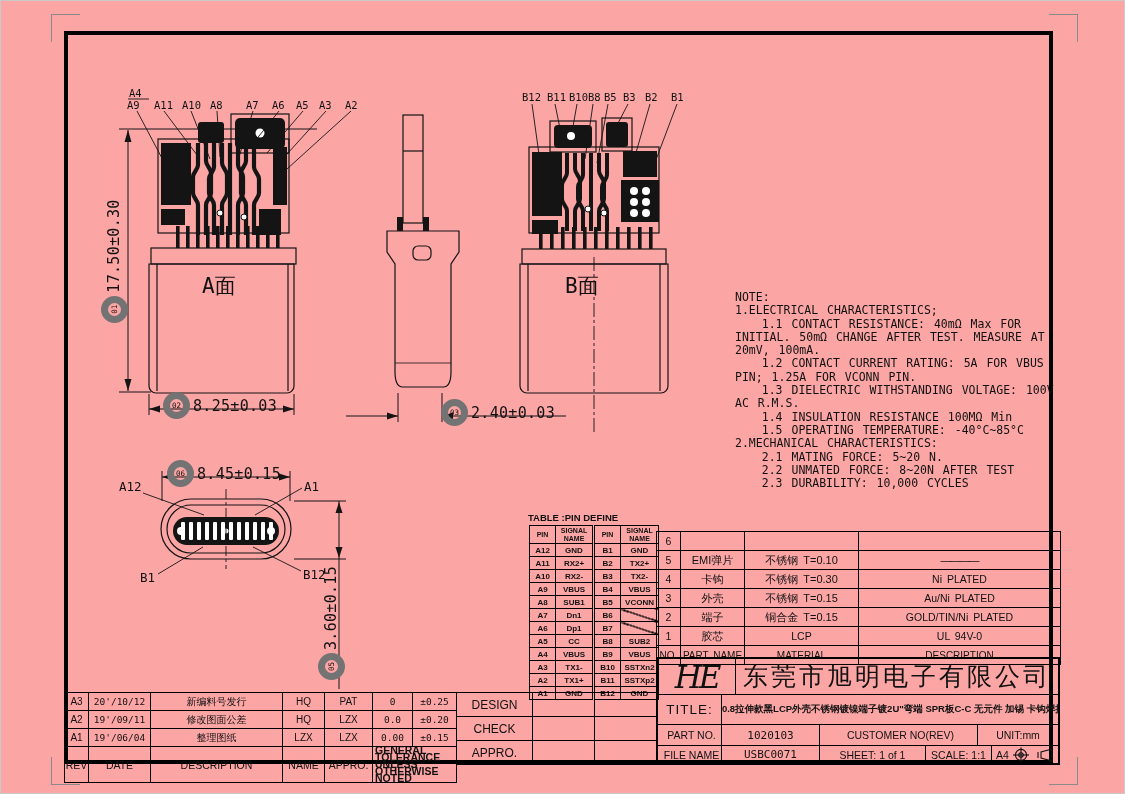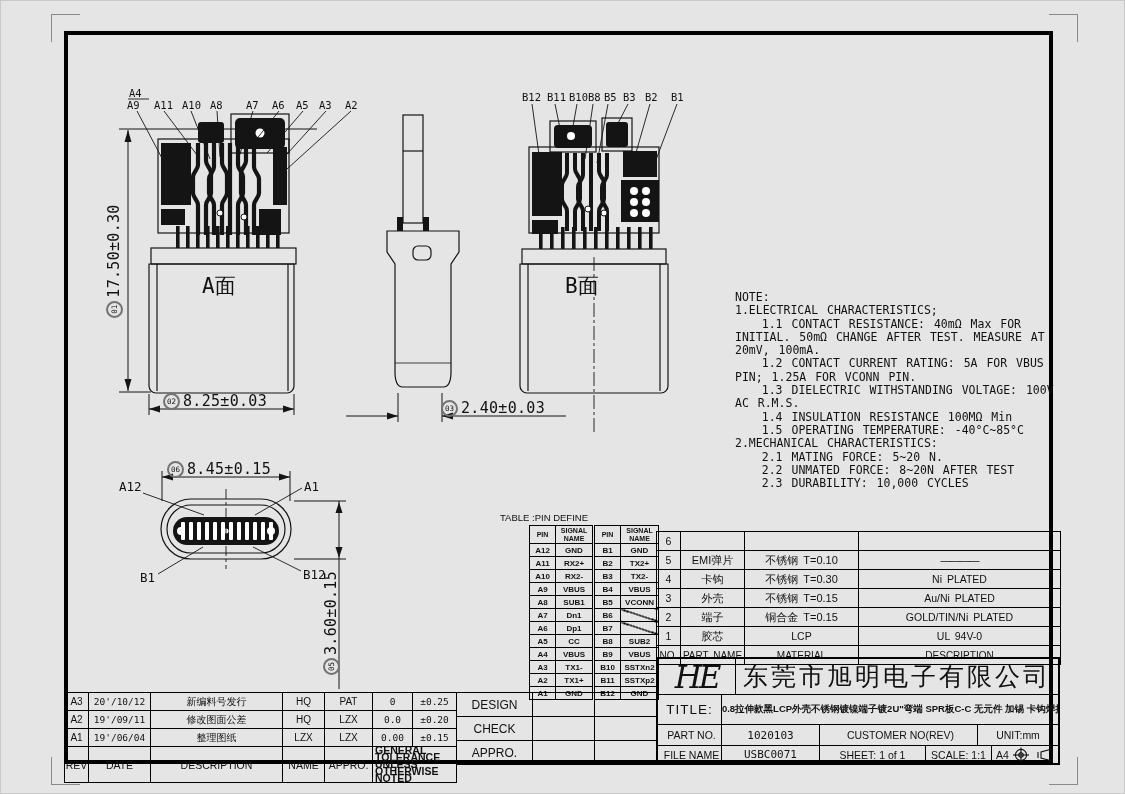--- a/index.html
+++ b/index.html
@@ -1,39 +1,39 @@
 <!DOCTYPE html>
 <html><head>
 <meta charset="utf-8">
 <style>
   html,body{margin:0;padding:0;background:#fff;}
-  .sheet{position:relative;width:1125px;height:794px;background:#e5e5e5;border:1px solid #c9c9c9;box-sizing:border-box;
+  .sheet{position:relative;width:1125px;height:794px;background:#fca5a5;border:1px solid #c9c9c9;box-sizing:border-box;
          font-family:"Liberation Sans",sans-serif;color:#111;overflow:hidden;}
   .frame{position:absolute;left:63px;top:30px;width:989px;height:733px;border:4px solid #000;box-sizing:border-box;}
   .mark{position:absolute;width:28px;height:27px;}
   .mark.tl{left:50px;top:13px;border-left:1.5px solid #8a8a8a;border-top:1.5px solid #8a8a8a;}
   .mark.tr{left:1048px;top:13px;border-right:1.5px solid #8a8a8a;border-top:1.5px solid #8a8a8a;}
   .mark.bl{left:50px;top:756px;border-left:1.5px solid #8a8a8a;border-bottom:1.5px solid #8a8a8a;}
   .mark.br{left:1048px;top:756px;border-right:1.5px solid #8a8a8a;border-bottom:1.5px solid #8a8a8a;}
   .art{position:absolute;left:0;top:0;width:1125px;height:794px;}
   .art text{fill:#111;stroke:none;font-family:"DejaVu Sans Mono",monospace;}
   .pl{font-size:10.5px;}
   .face{font-size:21px;font-family:"DejaVu Sans",sans-serif;}
   .fl{font-size:12.5px;}
   .dim{position:absolute;display:flex;align-items:center;gap:3px;font-family:"DejaVu Sans Mono",monospace;
        font-size:15px;letter-spacing:.3px;white-space:nowrap;}
-  .cnum{display:inline-flex;width:13px;height:13px;min-width:13px;border:2px solid #737373;border-radius:50%;
+  .cnum{display:inline-flex;width:13px;height:13px;min-width:13px;border:7px solid #737373;border-radius:50%;
         font-size:7.5px;align-items:center;justify-content:center;letter-spacing:0;}
   .vdim{transform:rotate(-90deg);}
   .note{position:absolute;left:727px;top:290px;width:340px;font-family:"DejaVu Sans Mono",monospace;
         font-size:11.5px;line-height:13.3px;word-spacing:2px;}
   .note div{white-space:pre;padding-left:7px;}
   table{border-collapse:collapse;table-layout:fixed;}
   td,th{border:1px solid #000;padding:0;overflow:hidden;white-space:nowrap;text-align:center;vertical-align:middle;}
-  .pin-title{position:absolute;left:499px;top:511px;font-size:9.5px;font-weight:400;}
+  .pin-title{position:absolute;left:527px;top:511px;font-size:9.5px;font-weight:700;}
   .pin-table{position:absolute;left:528px;top:524px;width:129px;}
   .pin-table th{height:17px;font-size:7px;line-height:7.5px;white-space:normal;font-weight:600;}
   .pin-table td{height:12px;font-size:8px;font-weight:600;}
   .pin-table .dbl{border-right:3px double #000;}
   .slash{background:linear-gradient(to top right,transparent 47%,#000 47%,#000 53%,transparent 53%);}
   .bom{position:absolute;left:655px;top:530px;width:404px;border:1.5px solid #000;}
   .bom td{height:18px;font-size:10.5px;word-spacing:2px;}
   .bom .cjk{font-size:11px;}
   .bom .hdr{font-size:10px;}
   .bom .line-desc{letter-spacing:-1px;}

